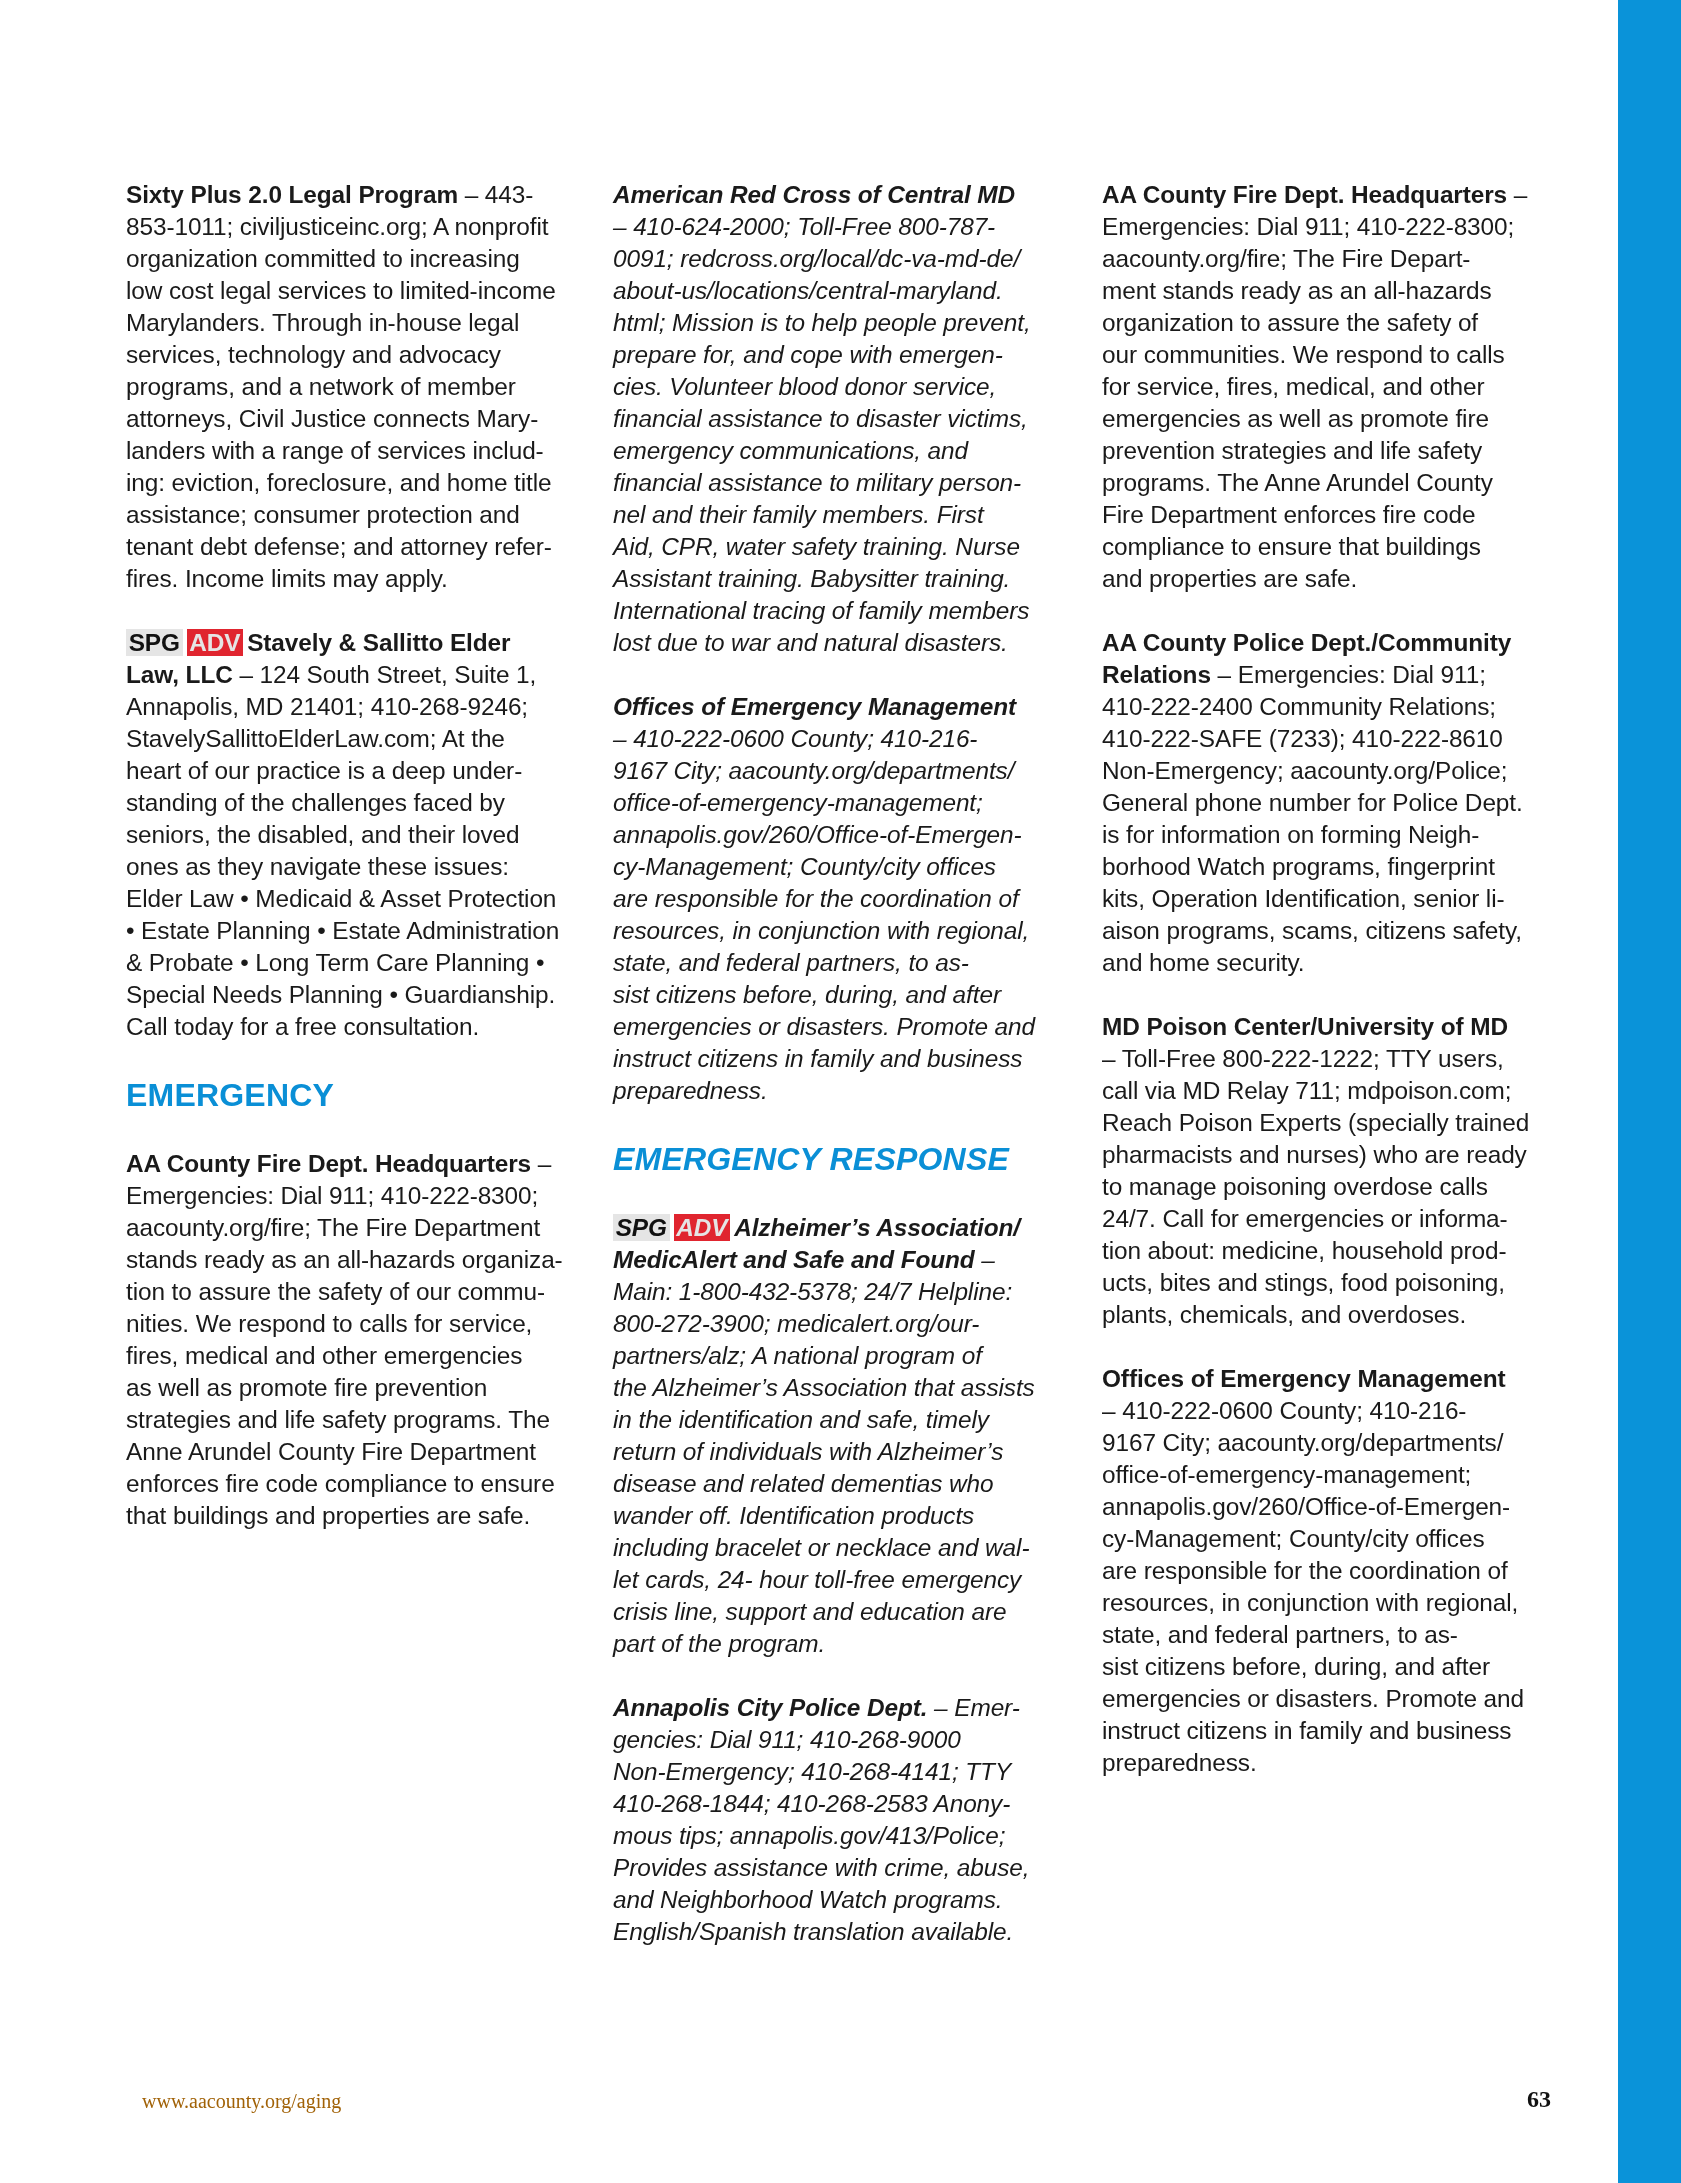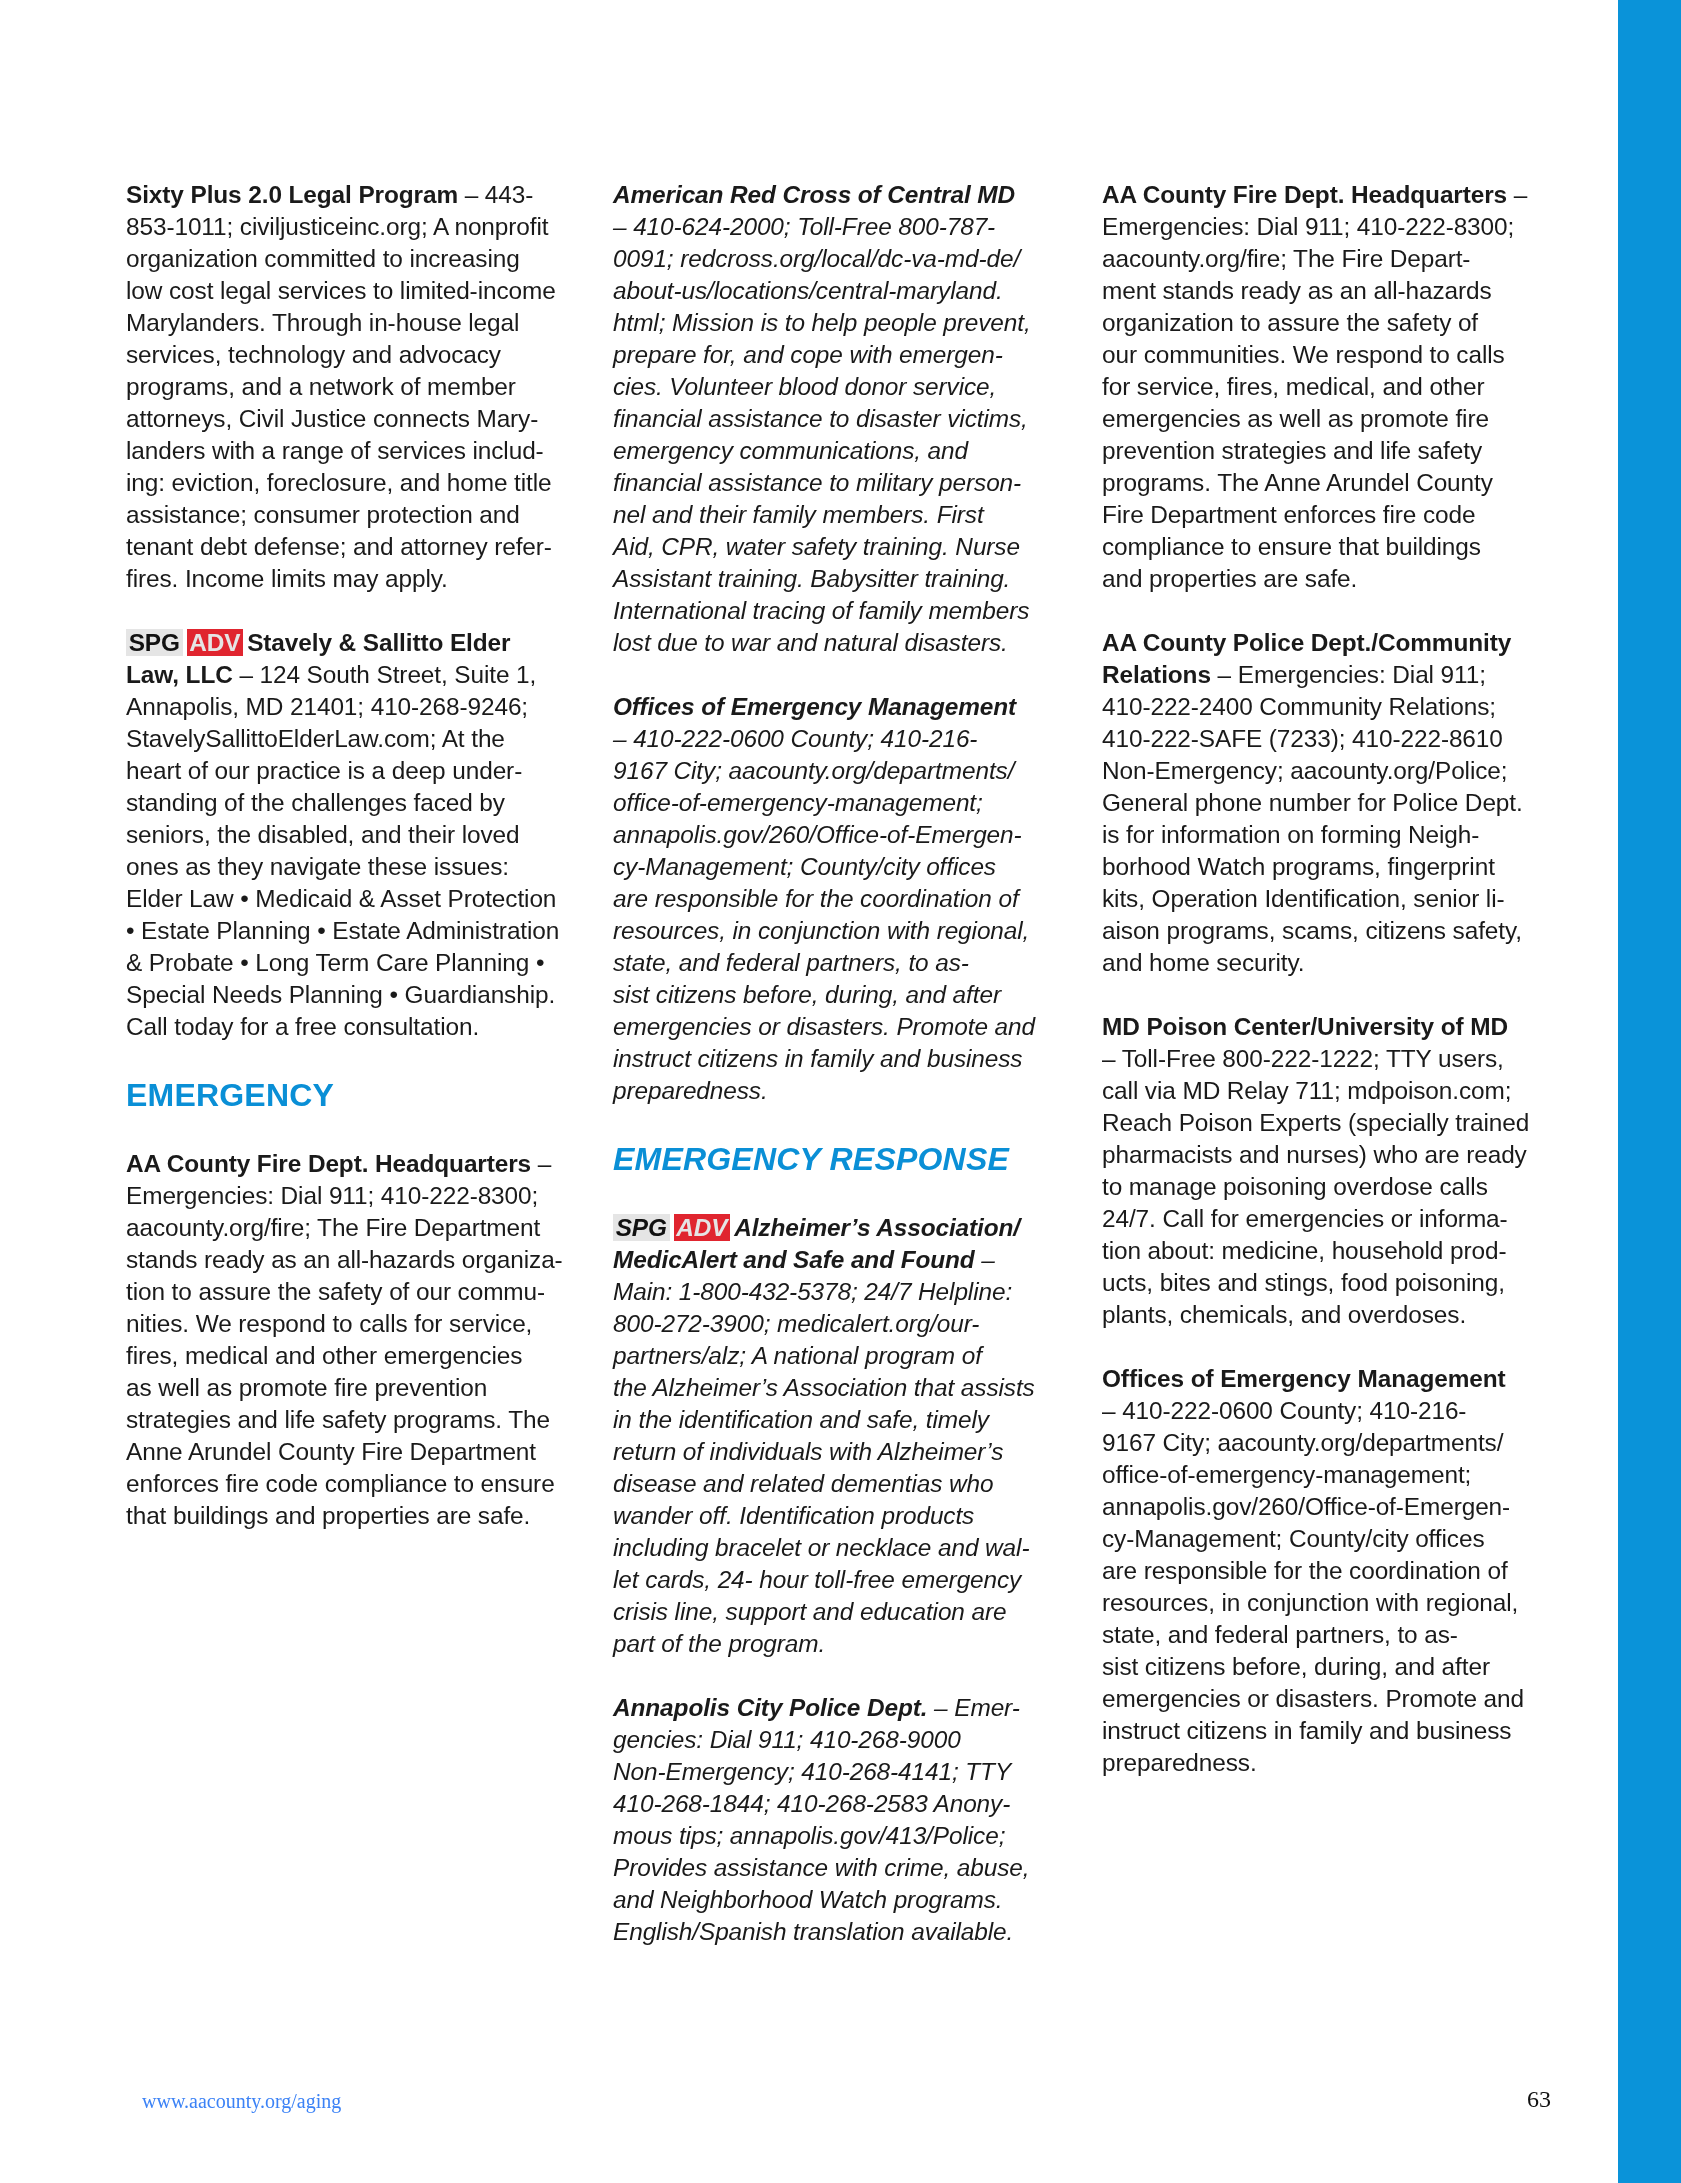--- a/index.html
+++ b/index.html
@@ -16,22 +16,22 @@
     .entry { margin: 0 0 32px 0; }
     .entry .ln { display: block; white-space: nowrap; }
     .entry b { font-weight: 700; }
     .section-heading {
       color: #0a8fd6; font-weight: 700; font-size: 32px; line-height: 41px;
       margin: 19px 0 32px 0; letter-spacing: 0.2px;
     }
     .badge { display: inline-block; font-weight: 700; padding: 0 2.7px; line-height: 27px; margin-right: 4px; }
     .badge-spg { background: #e5e5e5; color: #111111; }
     .badge-adv { background: #e0252f; color: #e5e5e5; }
-    .footer-url { position: absolute; left: 142px; top: 2090px; font-family: "Liberation Serif", "DejaVu Serif", serif; font-size: 20px; color: #3b82f6; }
-    .page-number { position: absolute; left: 1527px; top: 2086px; font-family: "Liberation Serif", "DejaVu Serif", serif; font-weight: 400; font-size: 24px; color: #111; }
+    .footer-url { position: absolute; left: 142px; top: 2090px; font-family: "Liberation Serif", "DejaVu Serif", serif; font-size: 20px; color: #a16207; }
+    .page-number { position: absolute; left: 1527px; top: 2086px; font-family: "Liberation Serif", "DejaVu Serif", serif; font-weight: 700; font-size: 24px; color: #111; }
   </style>
 </head>
 <body>
 
 <div class="side-bar"></div>
 
 <div class="col col-1">
   <div class="entry">
     <span class="ln"><b>Sixty Plus 2.0 Legal Program</b><span> – 443-</span></span>
     <span class="ln">853-1011; civiljusticeinc.org; A nonprofit</span>

